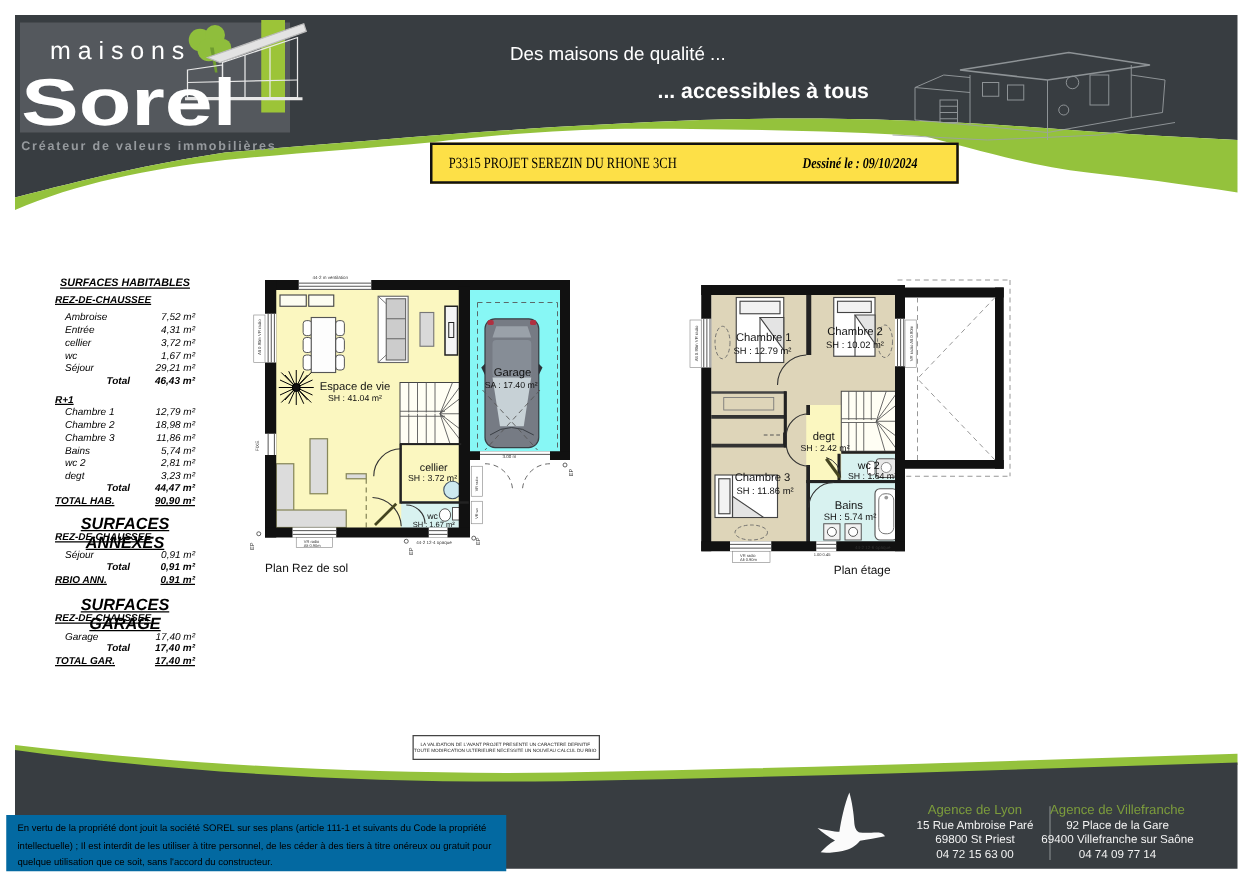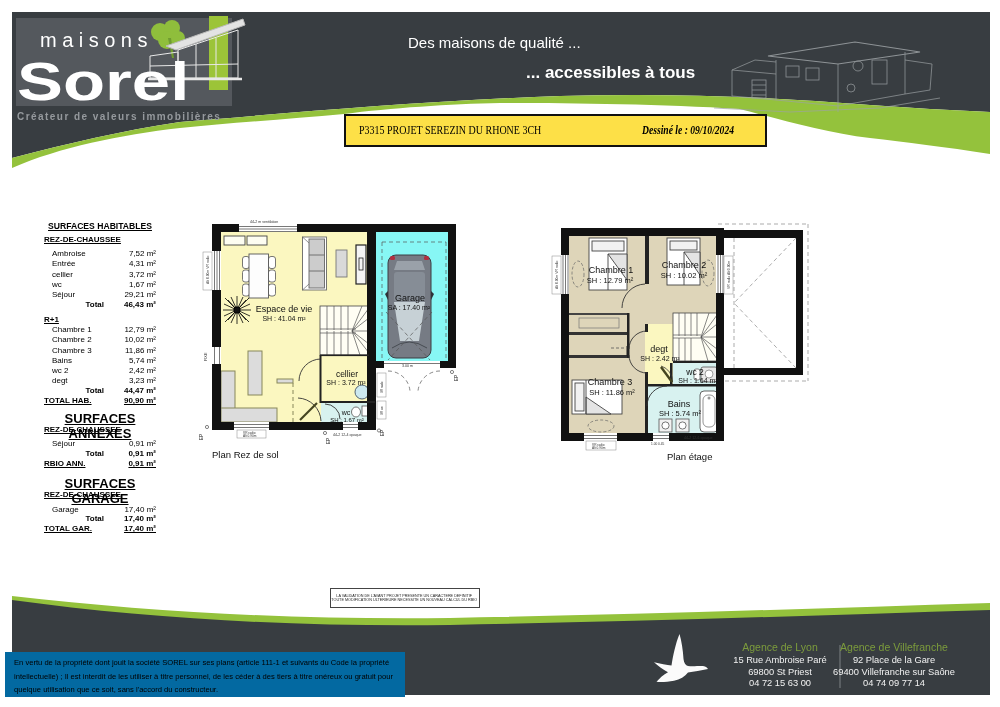--- a/index.html
+++ b/index.html
@@ -1,19 +1,19 @@
 <!DOCTYPE html>
 <html><head>
 <meta charset="utf-8">
 <style>
   html,body{margin:0;padding:0;background:#fff;}
   #page{position:relative;width:1000px;height:707px;overflow:hidden;background:#fff;
         font-family:"Liberation Sans", sans-serif;}
   .abs{position:absolute;}
-  .row{position:absolute;width:112px;left:44px;font-size:8px;color:#000;}
+  .row{position:absolute;width:112px;left:44px;font-size:8px;color:#000;font-style:italic;}
   .row .lab{position:absolute;left:8px;top:0;white-space:nowrap;}
   .row .val{position:absolute;right:0;top:0;text-align:center;white-space:nowrap;}
   .row .tot{position:absolute;left:0;top:0;width:60px;text-align:right;font-weight:bold;}
   .bu{font-weight:bold;text-decoration:underline;}
 </style>
 </head>
 <body>
 <div id="page">
 
 <svg class="abs" style="left:0;top:0" width="1000" height="190" viewBox="0 0 1000 190">
@@ -116,33 +116,33 @@
 
   <div class="row" style="top:315px;">
         <span class="bu" style="position:absolute;left:0;">R+1</span>
       </div>
   <div class="row" style="top:325px;">
         <span class="lab">Chambre 1</span>
         <span class="val">12,79 m²</span>
       </div>
   <div class="row" style="top:335px;">
         <span class="lab">Chambre 2</span>
-        <span class="val">10,02 m²</span>
+        <span class="val">18,98 m²</span>
       </div>
   <div class="row" style="top:346px;">
         <span class="lab">Chambre 3</span>
         <span class="val">11,86 m²</span>
       </div>
   <div class="row" style="top:356px;">
         <span class="lab">Bains</span>
         <span class="val">5,74 m²</span>
       </div>
   <div class="row" style="top:366px;">
         <span class="lab">wc 2</span>
-        <span class="val">2,42 m²</span>
+        <span class="val">2,81 m²</span>
       </div>
   <div class="row" style="top:376px;">
         <span class="lab">degt</span>
         <span class="val">3,23 m²</span>
       </div>
   <div class="row" style="top:386px;">
         <span class="tot">Total</span>
         <span class="val" style="font-weight:bold;">44,47 m²</span>
       </div>
 

